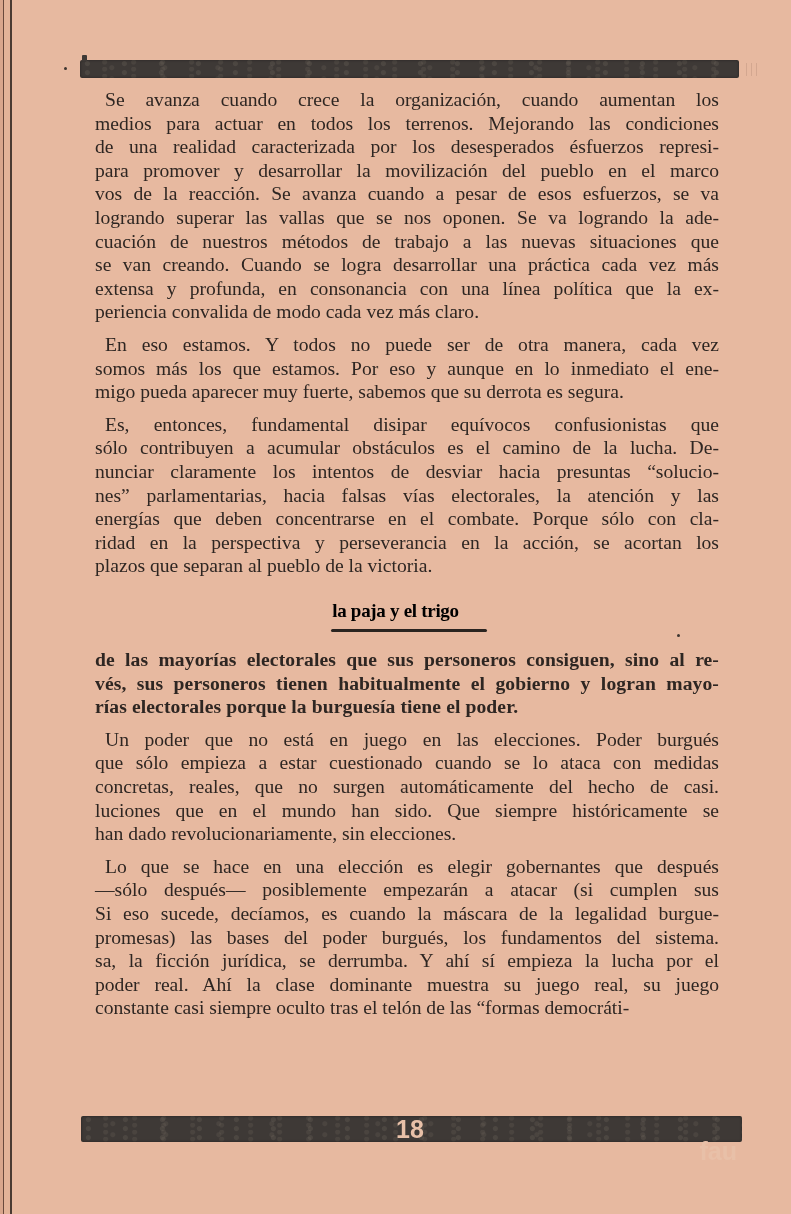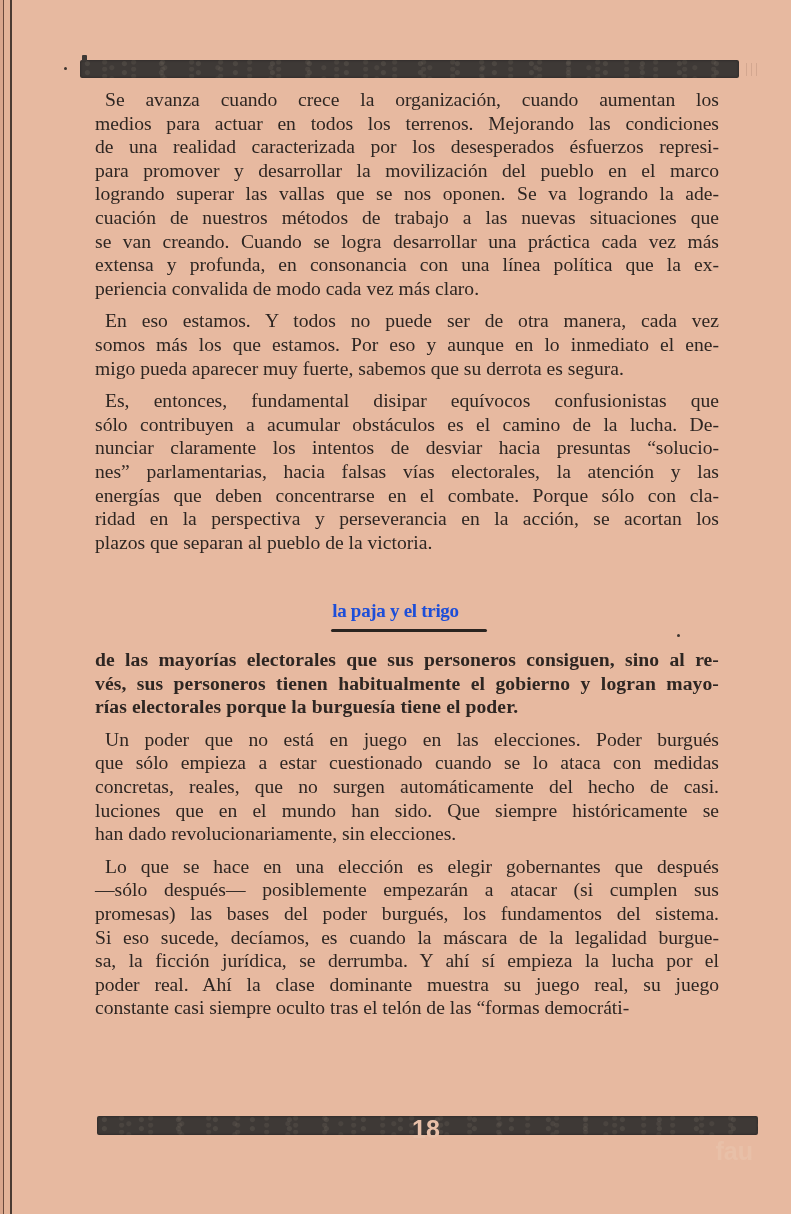--- a/index.html
+++ b/index.html
@@ -23,21 +23,21 @@
         radial-gradient(circle at 20% 40%, rgba(120,110,100,0.25) 0 2px, transparent 3px),
         radial-gradient(circle at 60% 70%, rgba(120,110,100,0.2) 0 2px, transparent 3px),
         radial-gradient(circle at 85% 30%, rgba(120,110,100,0.2) 0 2px, transparent 3px);
       background-size: 37px 9px, 53px 11px, 29px 7px;
     }
     .bar-top { top: 60px; }
     .bar-top::before {
       content: ""; position: absolute; left: 2px; top: -5px; width: 5px; height: 6px;
       background: #3e3936; border-radius: 1px 1px 0 0;
     }
-    .bar-bottom { top: 1116px; height: 19px; width: 661px; left: 97px; }
+    .bar-bottom { top: 1116px; height: 26px; width: 661px; left: 81px; }
     .page-number {
       position: absolute; left: 315px; top: -1px;
       font-family: "Liberation Sans", "DejaVu Sans", sans-serif;
       font-weight: bold; font-size: 25px; color: #e8c0a8;
       letter-spacing: 0px;
     }
     .brand {
       position: absolute; right: 5px; top: -1px;
       font-family: "Liberation Sans", "DejaVu Sans", sans-serif;
       font-weight: bold; font-size: 25px; color: #e8c0a8; margin-top: 22px;
@@ -60,21 +60,21 @@
     .para-indent { padding-left: 10px; }
     .block-1 { top: 88px; }
     .block-2 { top: 648px; }
     .bold-para { font-weight: bold; letter-spacing: 0.1px; }
     .section-heading {
       position: absolute; left: 0; width: 791px; top: 600px;
       text-align: center;
     }
     .section-heading span {
       font-family: "Liberation Serif", "DejaVu Serif", serif;
-      font-weight: bold; font-size: 19px; color: #1d4ed8;
+      font-weight: bold; font-size: 19px; color: #000000;
       letter-spacing: -0.3px;
     }
     .heading-rule {
       position: absolute; left: 331px; top: 629px; width: 156px; height: 3px;
       background: #2a2420; border-radius: 2px;
     }
     .speck { position: absolute; width: 3px; height: 3px; border-radius: 50%; background: #3e3530; }
   </style>
 </head>
 <body>
@@ -83,20 +83,21 @@
 
 <div class="bar bar-top"></div>
 <div class="ghost-mark">|||</div>
 
 <div class="text-block block-1" id="block-before">
     <p style="text-indent: 0px;">
       <span class="line para-indent">Se avanza cuando crece la organización, cuando aumentan los</span>
       <span class="line">medios para actuar en todos los terrenos. Mejorando las condiciones</span>
       <span class="line">de una realidad caracterizada por los desesperados ésfuerzos represi-</span>
       <span class="line">para promover y desarrollar la movilización del pueblo en el marco</span>
+      <span class="line">vos de la reacción. Se avanza cuando a pesar de esos esfuerzos, se va</span>
       <span class="line">logrando superar las vallas que se nos oponen. Se va logrando la ade-</span>
       <span class="line">cuación de nuestros métodos de trabajo a las nuevas situaciones que</span>
       <span class="line">se van creando. Cuando se logra desarrollar una práctica cada vez más</span>
       <span class="line">extensa y profunda, en consonancia con una línea política que la ex-</span>
       <span class="line last">periencia convalida de modo cada vez más claro.</span>
     </p>
     <p style="text-indent: 0px;">
       <span class="line para-indent">En eso estamos. Y todos no puede ser de otra manera, cada vez</span>
       <span class="line">somos más los que estamos. Por eso y aunque en lo inmediato el ene-</span>
       <span class="line last">migo pueda aparecer muy fuerte, sabemos que su derrota es segura.</span>
@@ -126,22 +127,22 @@
     <p style="text-indent: 0px;">
       <span class="line para-indent">Un poder que no está en juego en las elecciones. Poder burgués</span>
       <span class="line">que sólo empieza a estar cuestionado cuando se lo ataca con medidas</span>
       <span class="line">concretas, reales, que no surgen automáticamente del hecho de casi.</span>
       <span class="line">luciones que en el mundo han sido. Que siempre históricamente se</span>
       <span class="line last">han dado revolucionariamente, sin elecciones.</span>
     </p>
     <p style="text-indent: 0px;">
       <span class="line para-indent">Lo que se hace en una elección es elegir gobernantes que después</span>
       <span class="line">—sólo después— posiblemente empezarán a atacar (si cumplen sus</span>
+      <span class="line">Si eso sucede, decíamos, es cuando la máscara de la legalidad burgue-</span>
       <span class="line">promesas) las bases del poder burgués, los fundamentos del sistema.</span>
-      <span class="line">Si eso sucede, decíamos, es cuando la máscara de la legalidad burgue-</span>
       <span class="line">sa, la ficción jurídica, se derrumba. Y ahí sí empieza la lucha por el</span>
       <span class="line">poder real. Ahí la clase dominante muestra su juego real, su juego</span>
       <span class="line last">constante casi siempre oculto tras el telón de las “formas democráti-</span>
     </p>
   </div>
 
 <div class="bar bar-bottom">
   <span class="page-number">18</span>
   <span class="brand">fau</span>
 </div>

